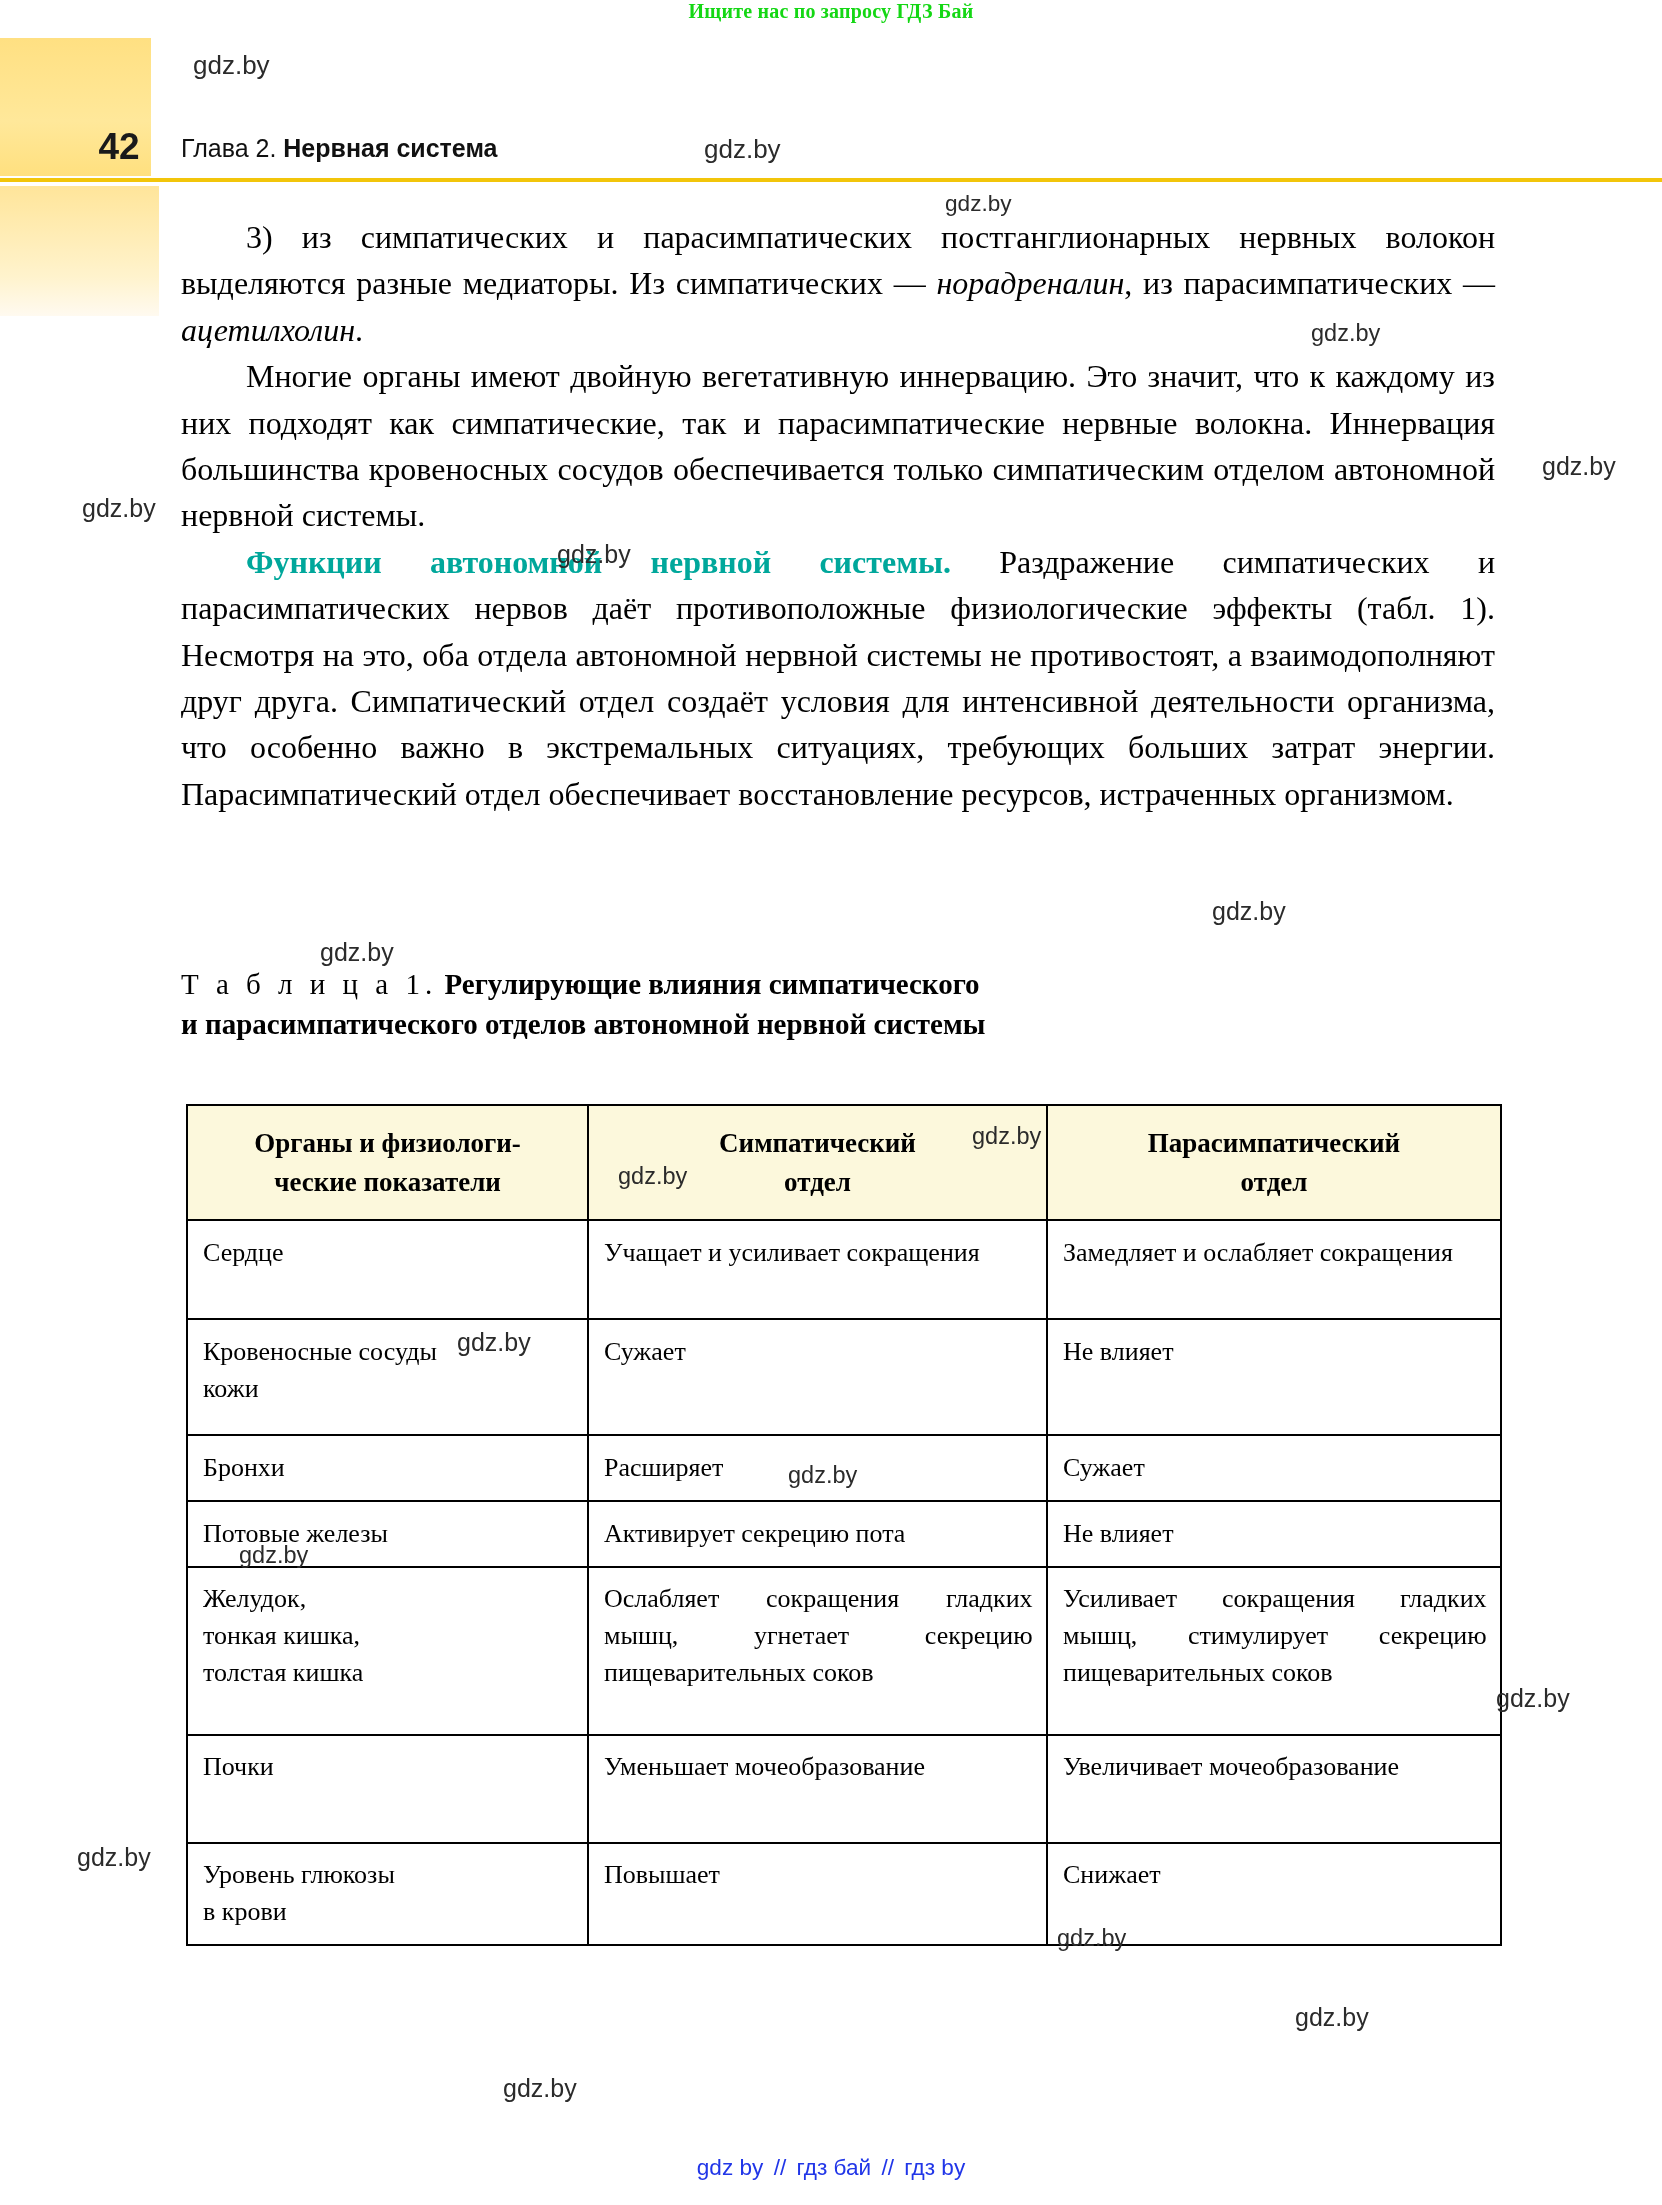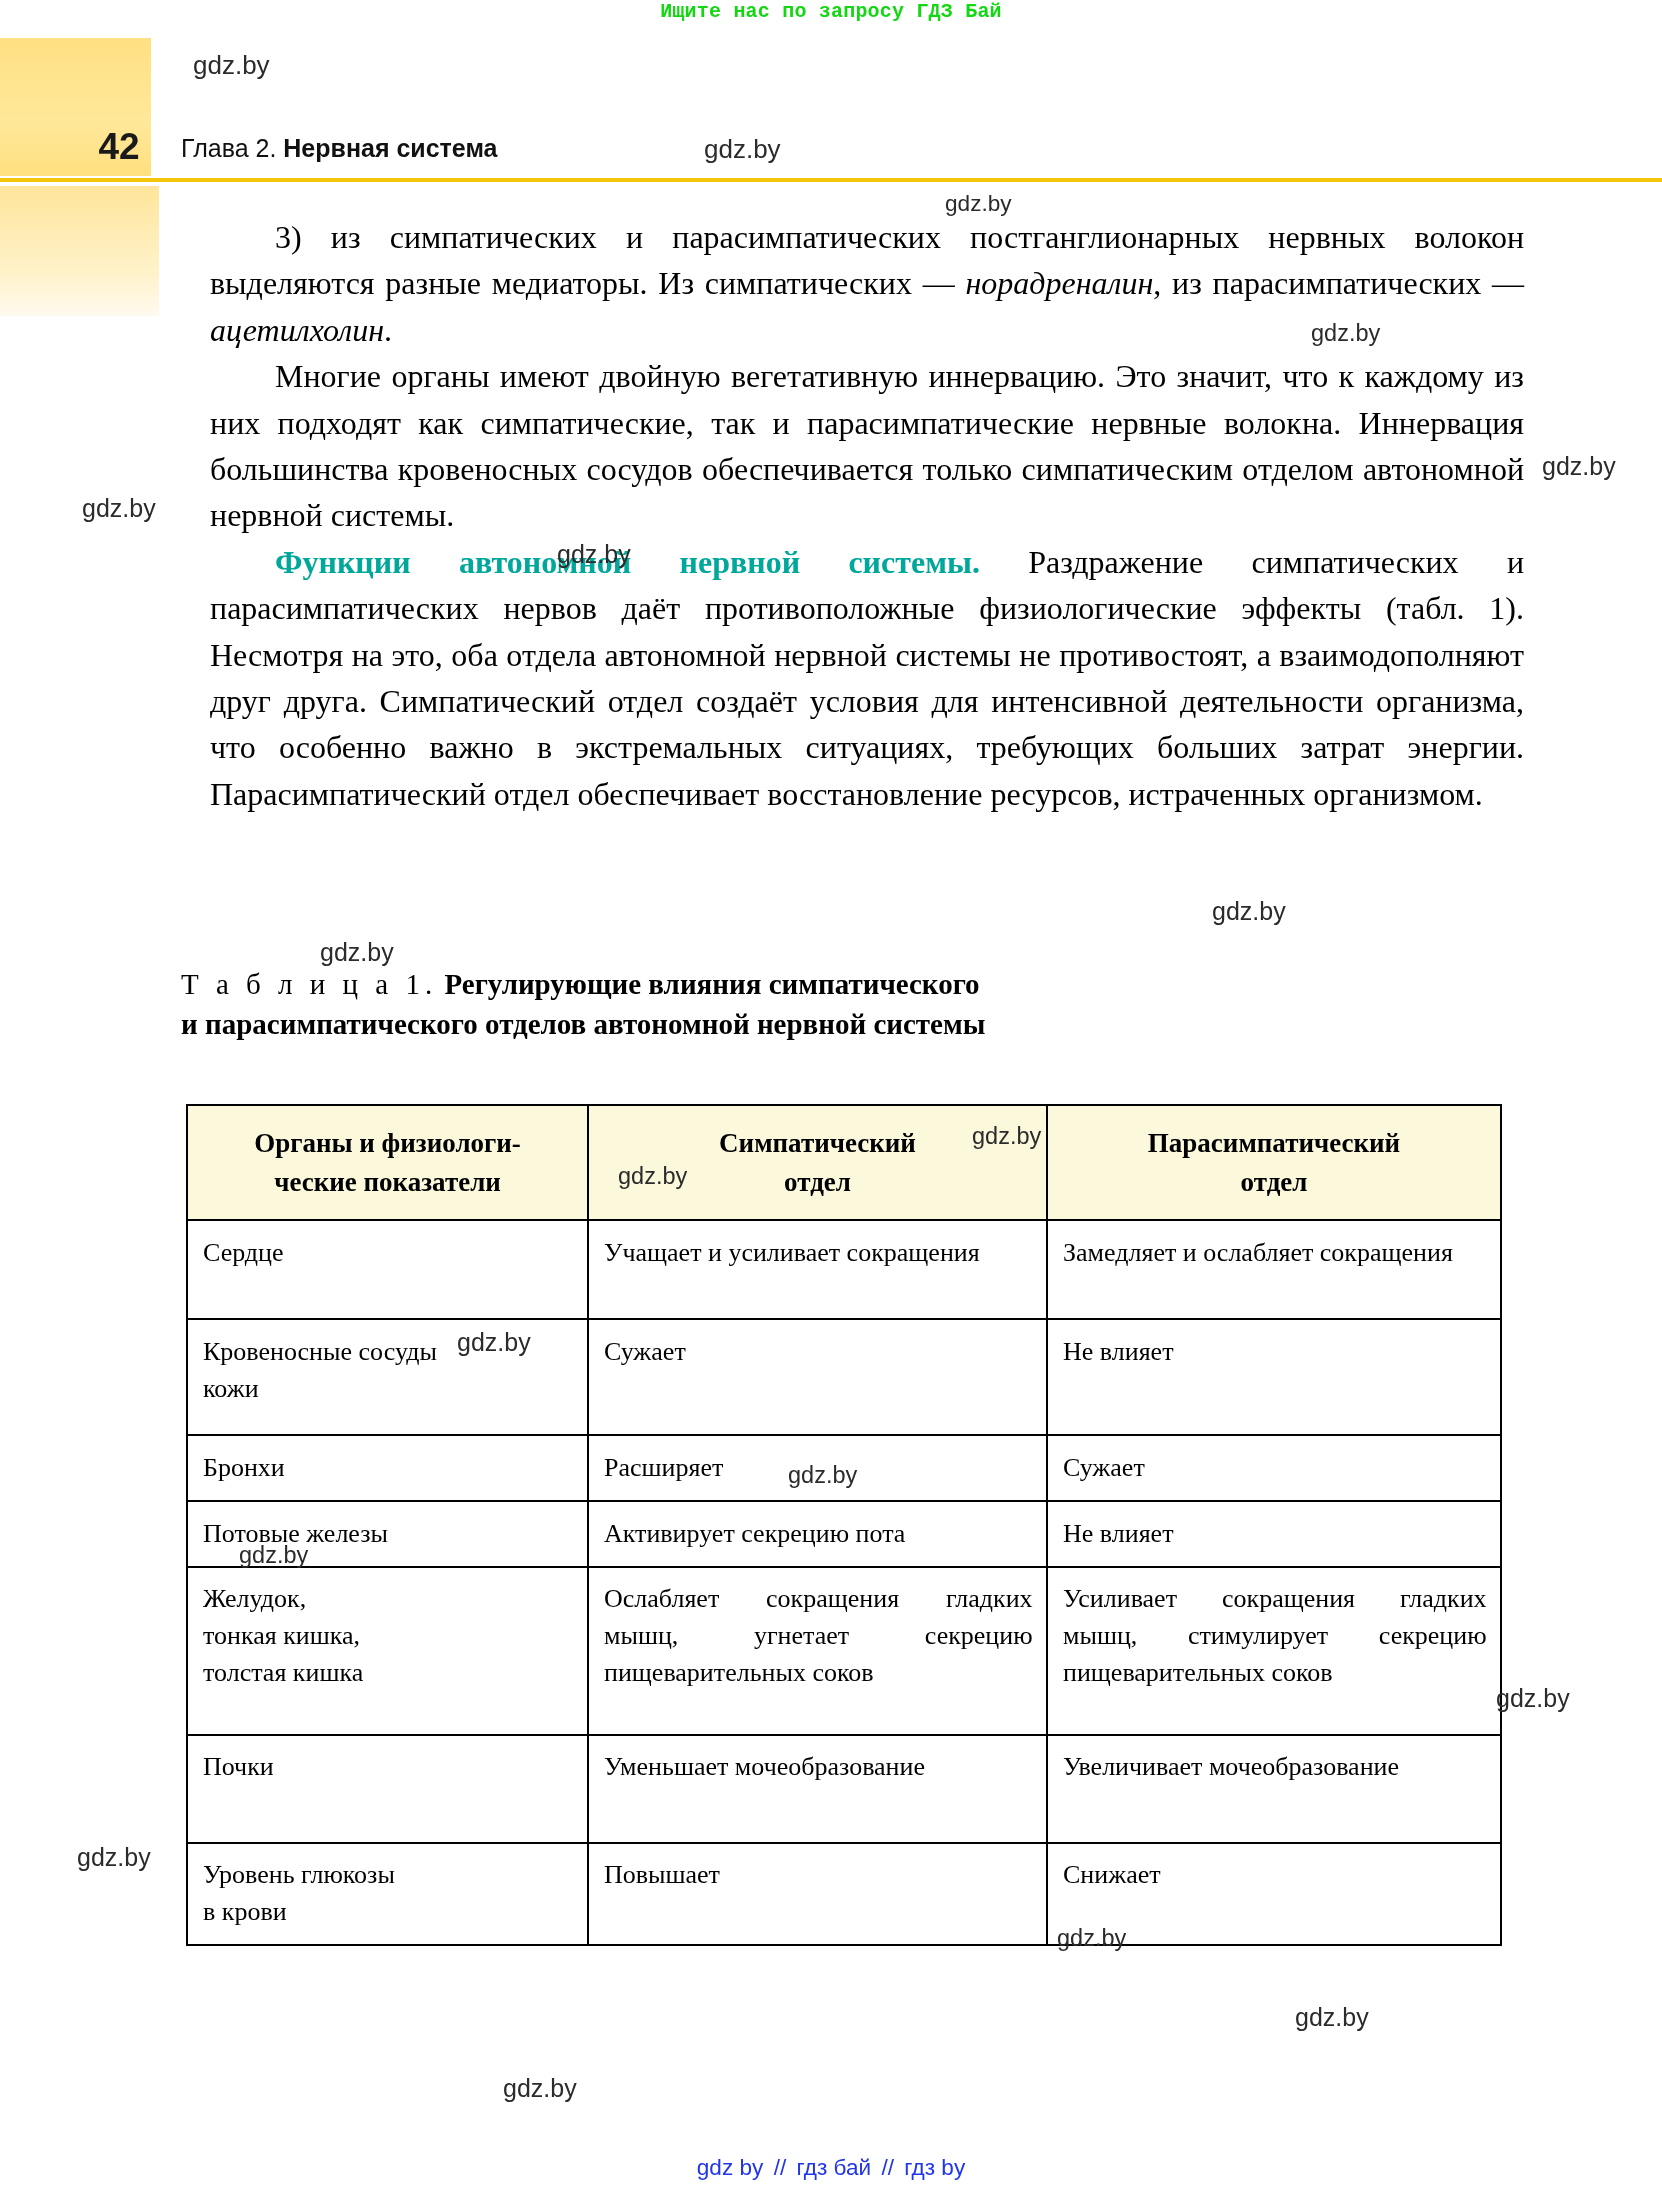--- a/index.html
+++ b/index.html
@@ -15,21 +15,21 @@
     overflow: hidden;
   }
 
   
   .promo-banner {
     position: absolute;
     top: 0px;
     left: 0;
     width: 1662px;
     text-align: center;
-    font-family: Liberation Mono, monospace;
+    font-family: Liberation Serif, serif;
     font-size: 20px;
     font-weight: bold;
     color: #14d714;
     letter-spacing: 0.2px;
     white-space: nowrap;
   }
 
   
   .side-bar-top {
     position: absolute;
@@ -81,21 +81,20 @@
   }
   .running-head .chapter { font-weight: normal; }
   .running-head .chapter-title { font-weight: bold; }
 
   
   .content {
     position: absolute;
     left: 181px;
     top: 214px;
     width: 1314px;
-    margin-left: 29px;
   }
   p.para {
     margin: 0;
     font-size: 32px;
     line-height: 1.45;
     text-align: justify;
     text-justify: inter-word;
     color: #000;
     text-indent: 65px;
   }

